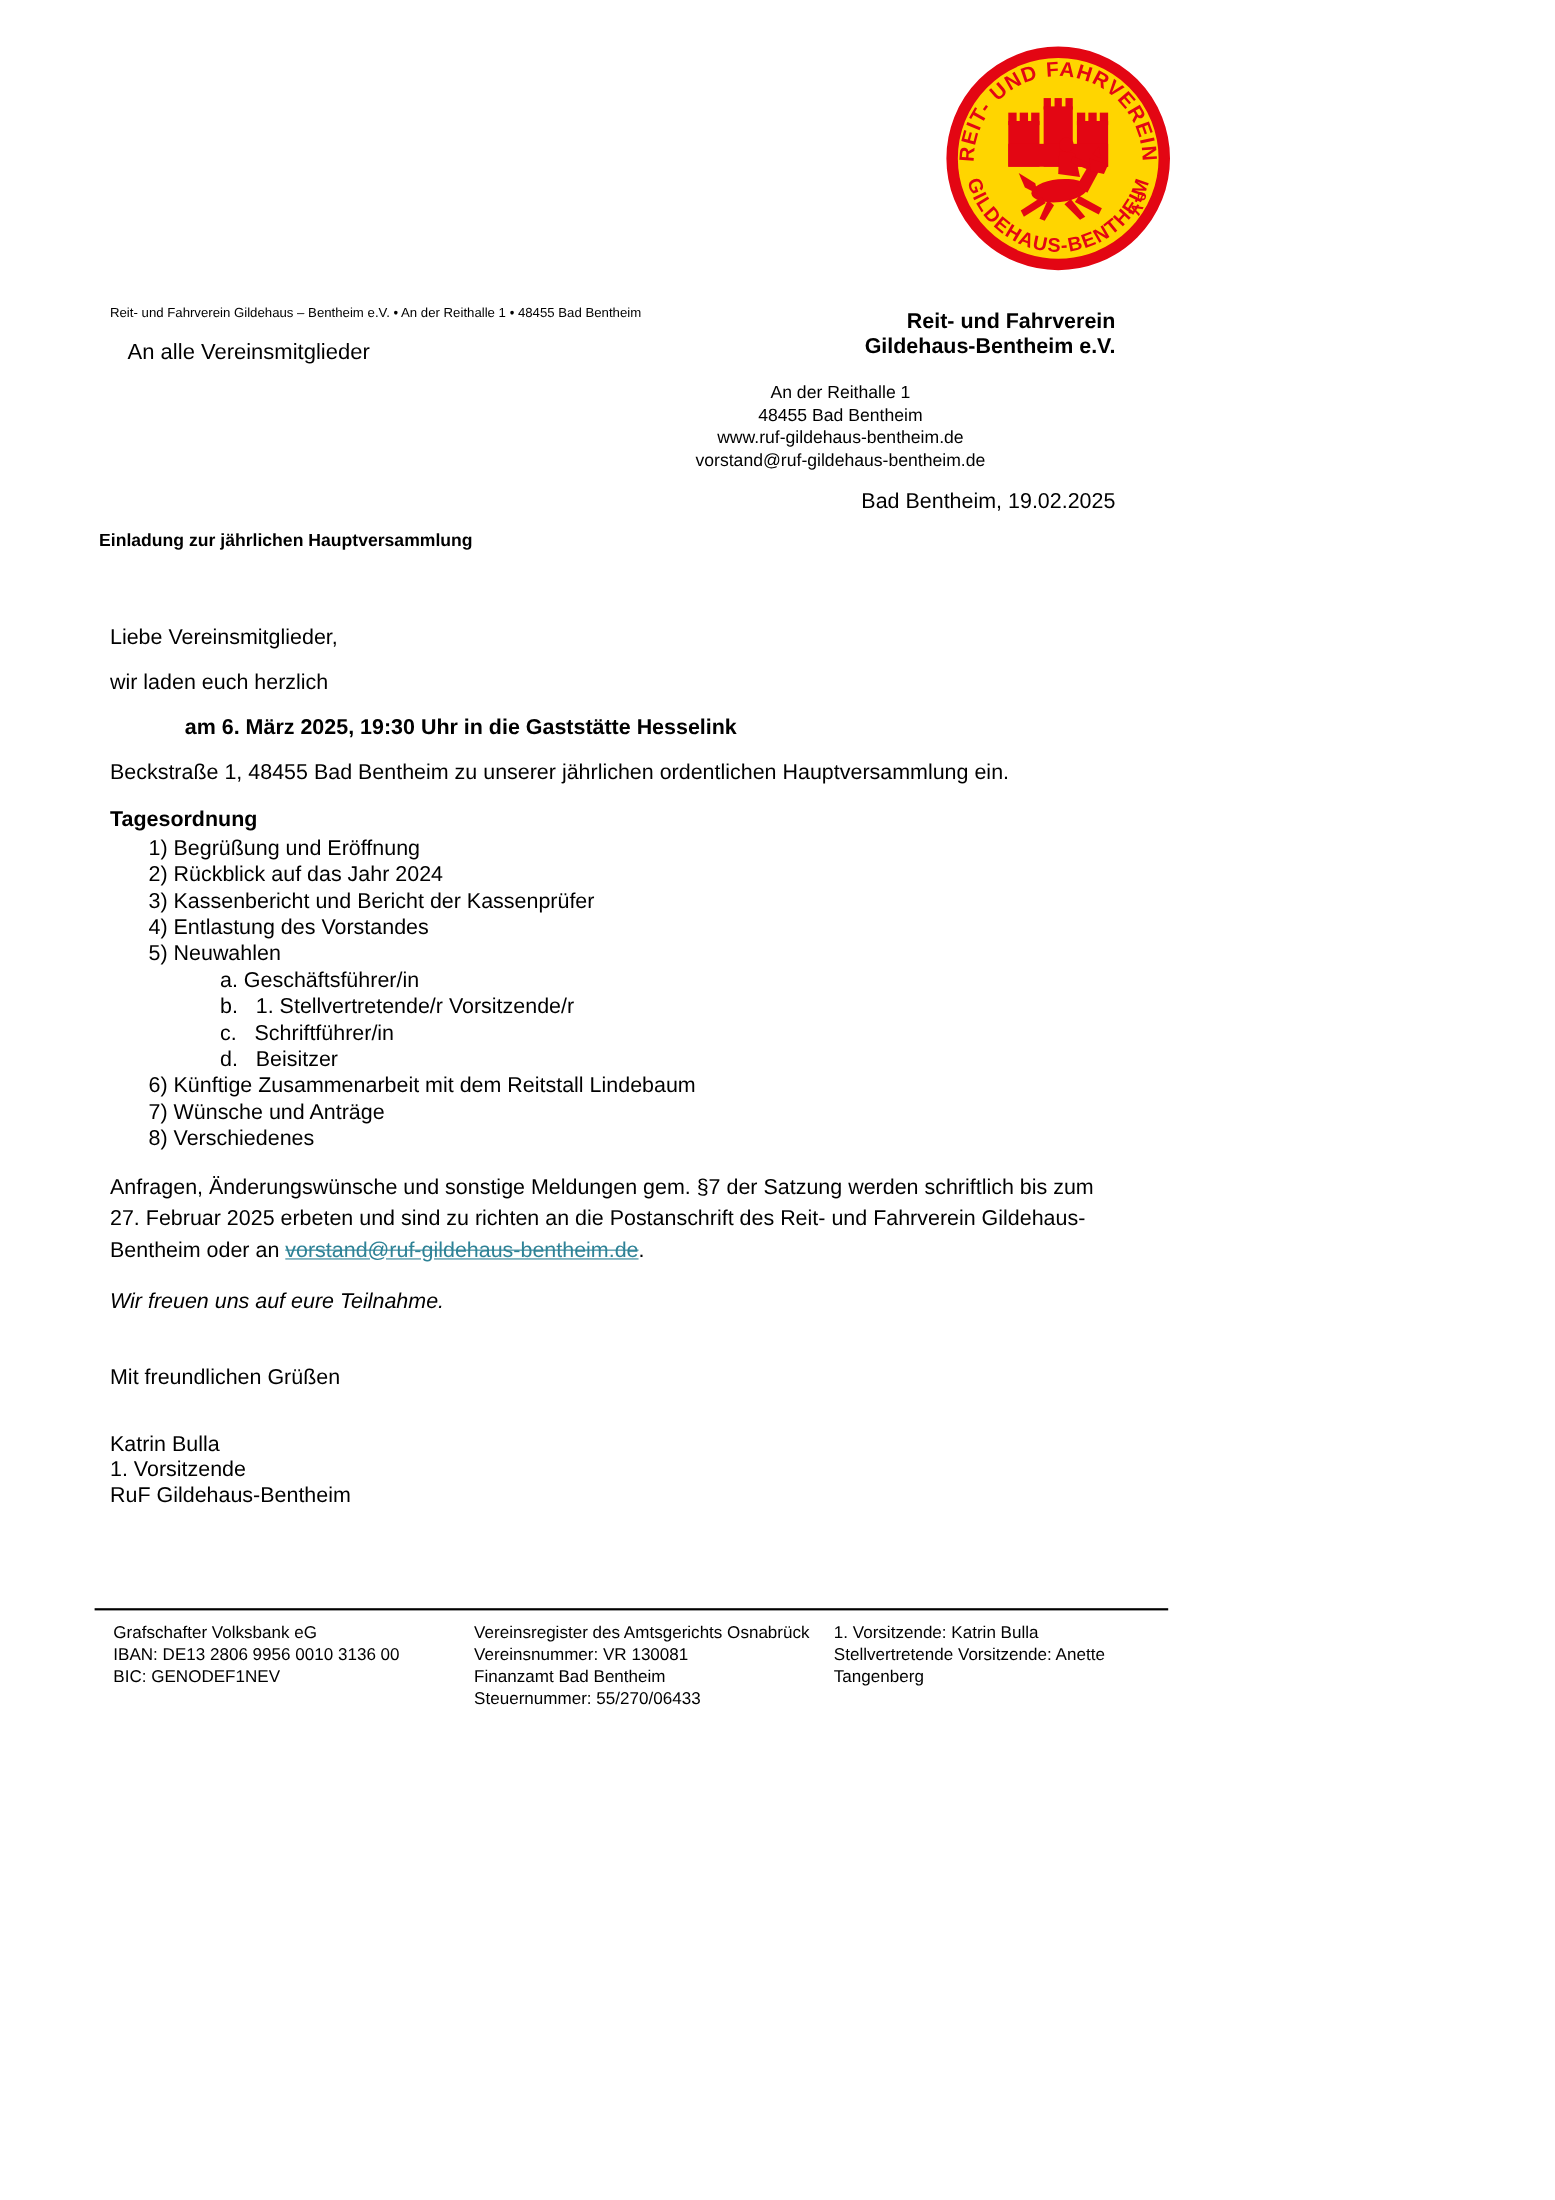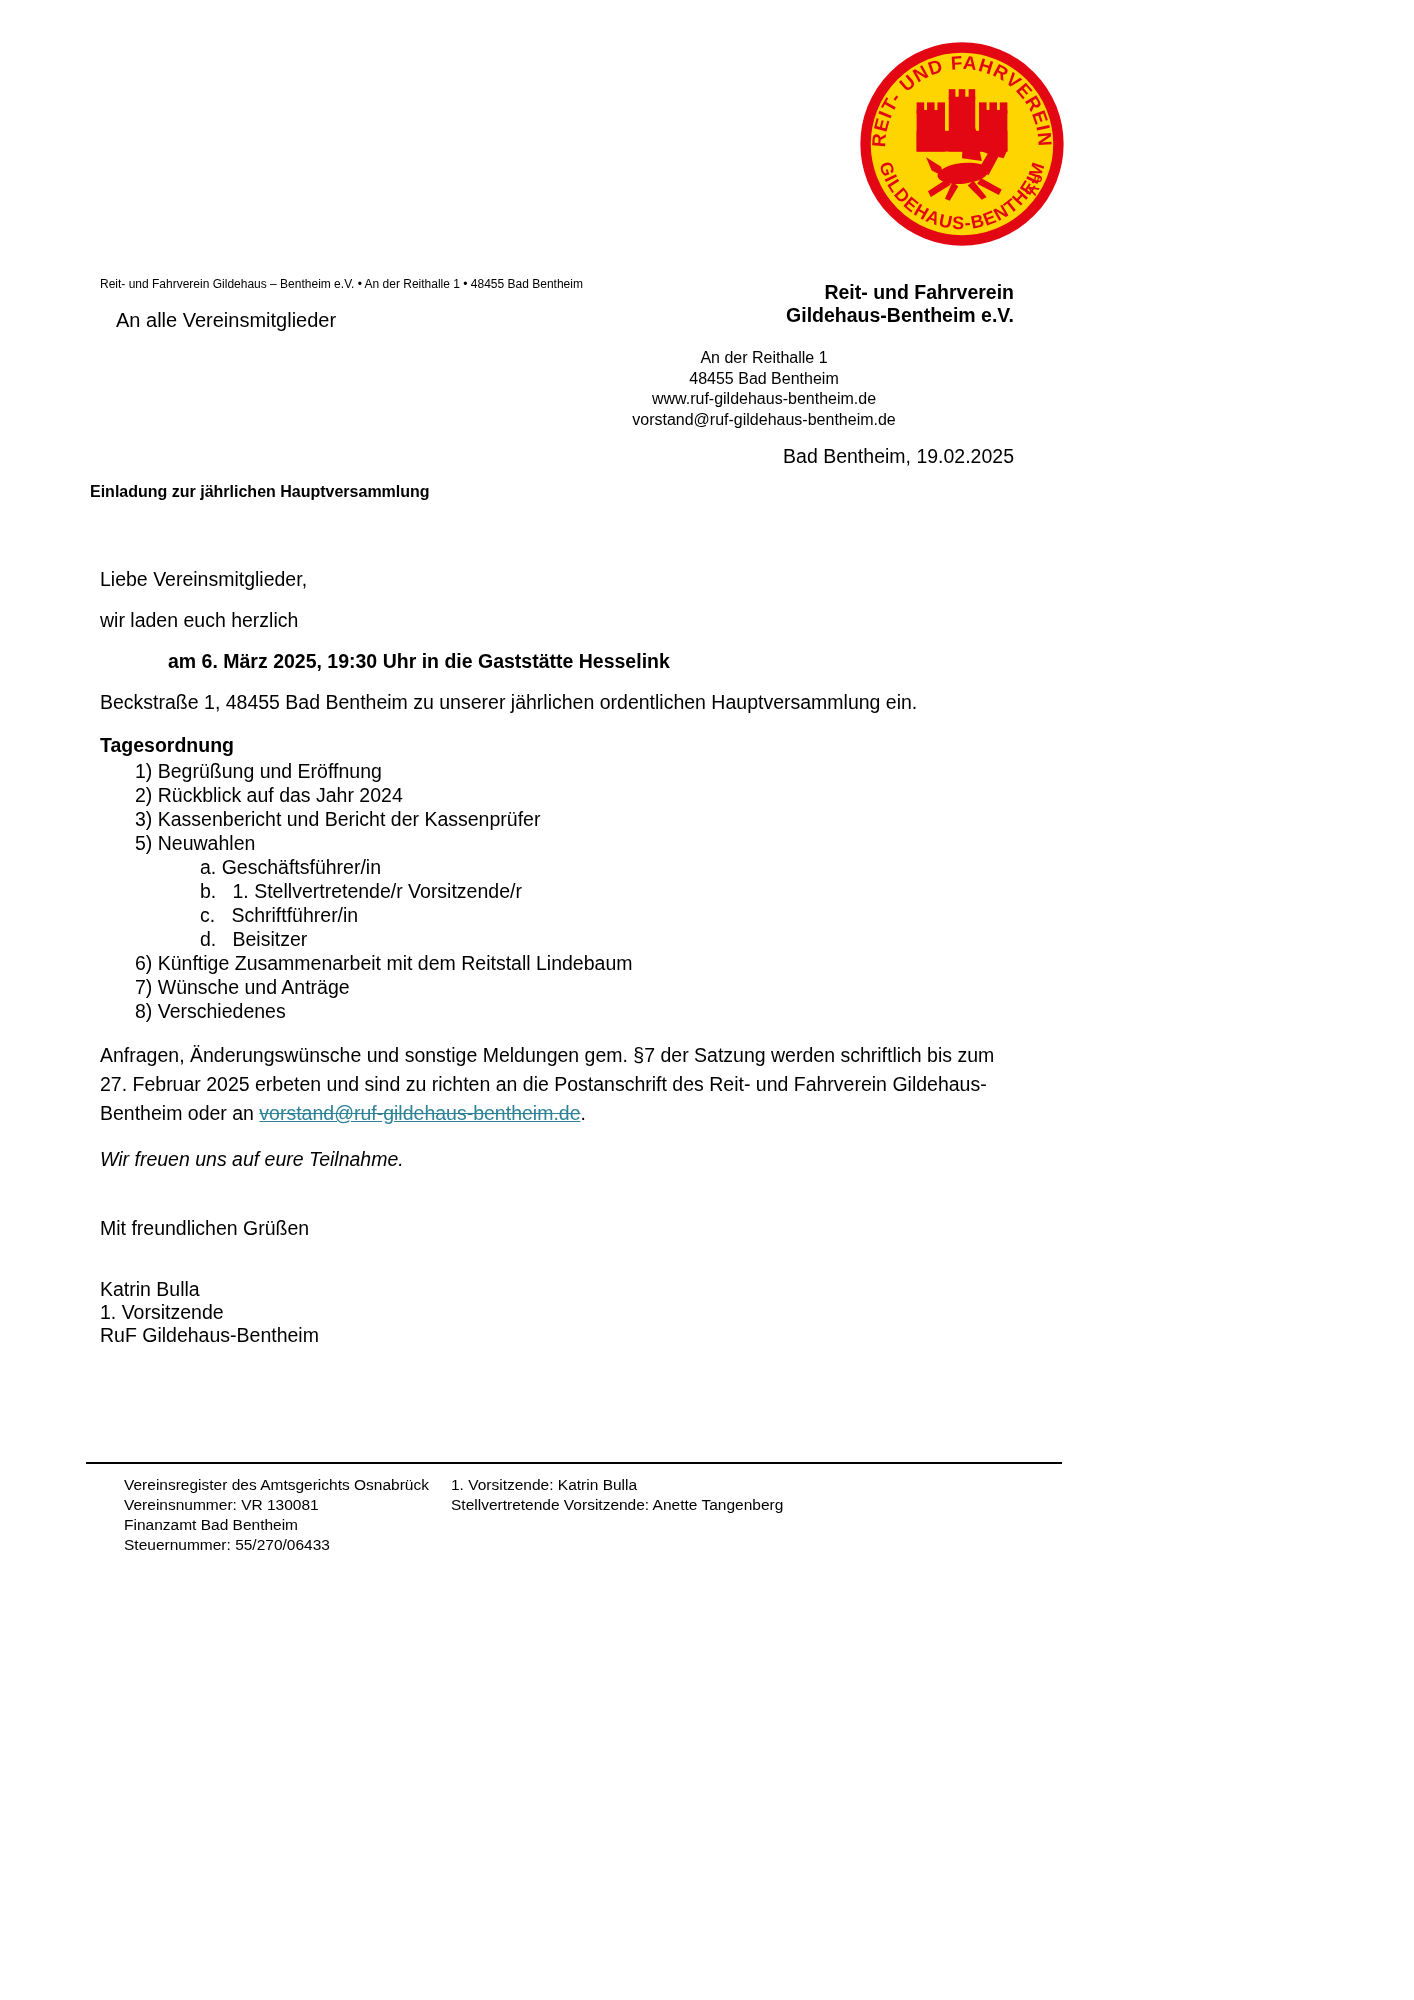--- a/index.html
+++ b/index.html
@@ -134,20 +134,21 @@
     <p class="p-salutation">Liebe Vereinsmitglieder,</p>
     <p class="p-intro">wir laden euch herzlich</p>
     <p class="p-event">am 6. März 2025, 19:30 Uhr in die Gaststätte Hesselink</p>
     <p class="p-venue">Beckstraße 1, 48455 Bad Bentheim zu unserer jährlichen ordentlichen Hauptversammlung ein.</p>
     <p class="p-agenda-heading">Tagesordnung</p>
 
     <div class="agenda">
       <div class="agenda-item">1) Begrüßung und Eröffnung</div>
       <div class="agenda-item">2) Rückblick auf das Jahr 2024</div>
       <div class="agenda-item">3) Kassenbericht und Bericht der Kassenprüfer</div>
+      <div class="agenda-item">4) Entlastung des Vorstandes</div>
       <div class="agenda-item">5) Neuwahlen</div>
       <div class="agenda-item sub">a. Geschäftsführer/in</div>
       <div class="agenda-item sub">b.   1. Stellvertretende/r Vorsitzende/r</div>
       <div class="agenda-item sub">c.   Schriftführer/in</div>
       <div class="agenda-item sub">d.   Beisitzer</div>
       <div class="agenda-item">6) Künftige Zusammenarbeit mit dem Reitstall Lindebaum</div>
       <div class="agenda-item">7) Wünsche und Anträge</div>
       <div class="agenda-item">8) Verschiedenes</div>
     </div>
 
@@ -157,20 +158,25 @@
     <p class="p-regards">Mit freundlichen Grüßen</p>
 
     <div class="signature">
       <div>Katrin Bulla</div>
       <div>1. Vorsitzende</div>
       <div>RuF Gildehaus-Bentheim</div>
     </div>
   </div>
 
   <div class="footer">
+    <div class="footer-col1">
+      <div>Grafschafter Volksbank eG</div>
+      <div>IBAN: DE13 2806 9956 0010 3136 00</div>
+      <div>BIC: GENODEF1NEV</div>
+    </div>
     <div class="footer-col2">
       <div>Vereinsregister des Amtsgerichts Osnabrück</div>
       <div>Vereinsnummer: VR 130081</div>
       <div>Finanzamt Bad Bentheim</div>
       <div>Steuernummer: 55/270/06433</div>
     </div>
     <div class="footer-col3">
       <div>1. Vorsitzende: Katrin Bulla</div>
       <div>Stellvertretende Vorsitzende: Anette Tangenberg</div>
     </div>

